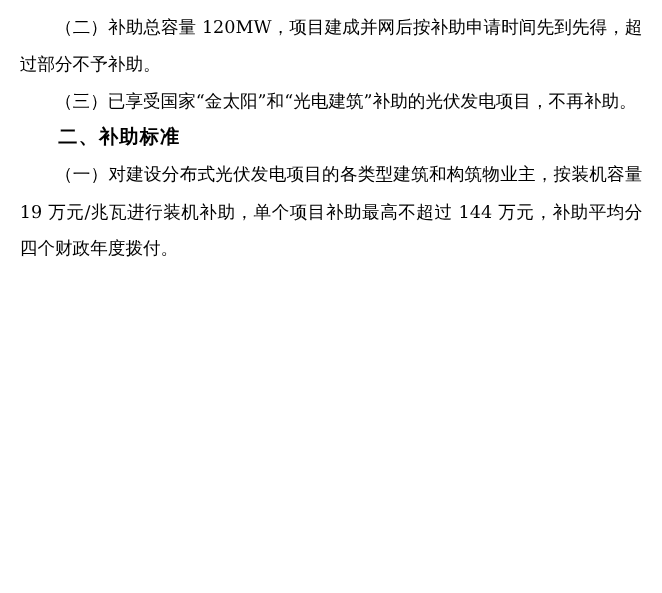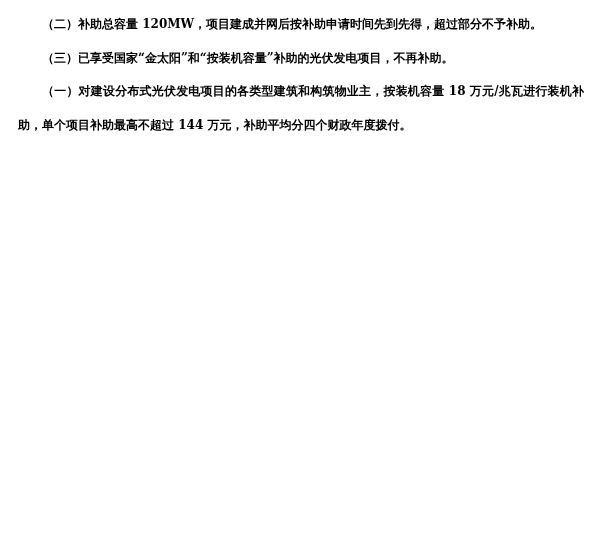--- a/index.html
+++ b/index.html
@@ -15,49 +15,49 @@
     overflow: hidden;
   }
   .page {
     width: 602px;
     height: 539px;
     box-sizing: border-box;
     padding: 8px 18px 0 18px;
     position: relative;
   }
   .para {
-    font-size: 12px;
+    font-size: 16px;
     line-height: 33.5px;
     text-align: justify;
     text-justify: inter-ideograph;
     margin: 0 0 0 0;
     letter-spacing: 0px;
     text-indent: 2em;
     white-space: pre-wrap;
-    font-weight: bold;
   }
   .heading {
     font-size: 17.5px;
     line-height: 33.5px;
     font-weight: bold;
     text-indent: 2em;
     margin: 0;
     letter-spacing: 1px;
   }
   .para + .para, .heading + .para, .para + .heading {
     margin-top: 0;
   }
 </style>
 </head>
 <body>
 
 <div class="page">
 
   <p class="para">（二）补助总容量 120MW，项目建成并网后按补助申请时间先到先得，超过部分不予补助。</p>
 
-  <p class="para">（三）已享受国家“金太阳”和“按装机容量”补助的光伏发电项目，不再补助。</p>
+  <p class="para">（三）已享受国家“金太阳”和“光电建筑”补助的光伏发电项目，不再补助。</p>
 
+  <p class="heading">二、补助标准</p>
 
-  <p class="para">（一）对建设分布式光伏发电项目的各类型建筑和构筑物业主，按装机容量 18 万元/兆瓦进行装机补助，单个项目补助最高不超过 144 万元，补助平均分四个财政年度拨付。</p>
+  <p class="para">（一）对建设分布式光伏发电项目的各类型建筑和构筑物业主，按装机容量 19 万元/兆瓦进行装机补助，单个项目补助最高不超过 144 万元，补助平均分四个财政年度拨付。</p>
 
 
 
 </div>
 
 </body></html>

